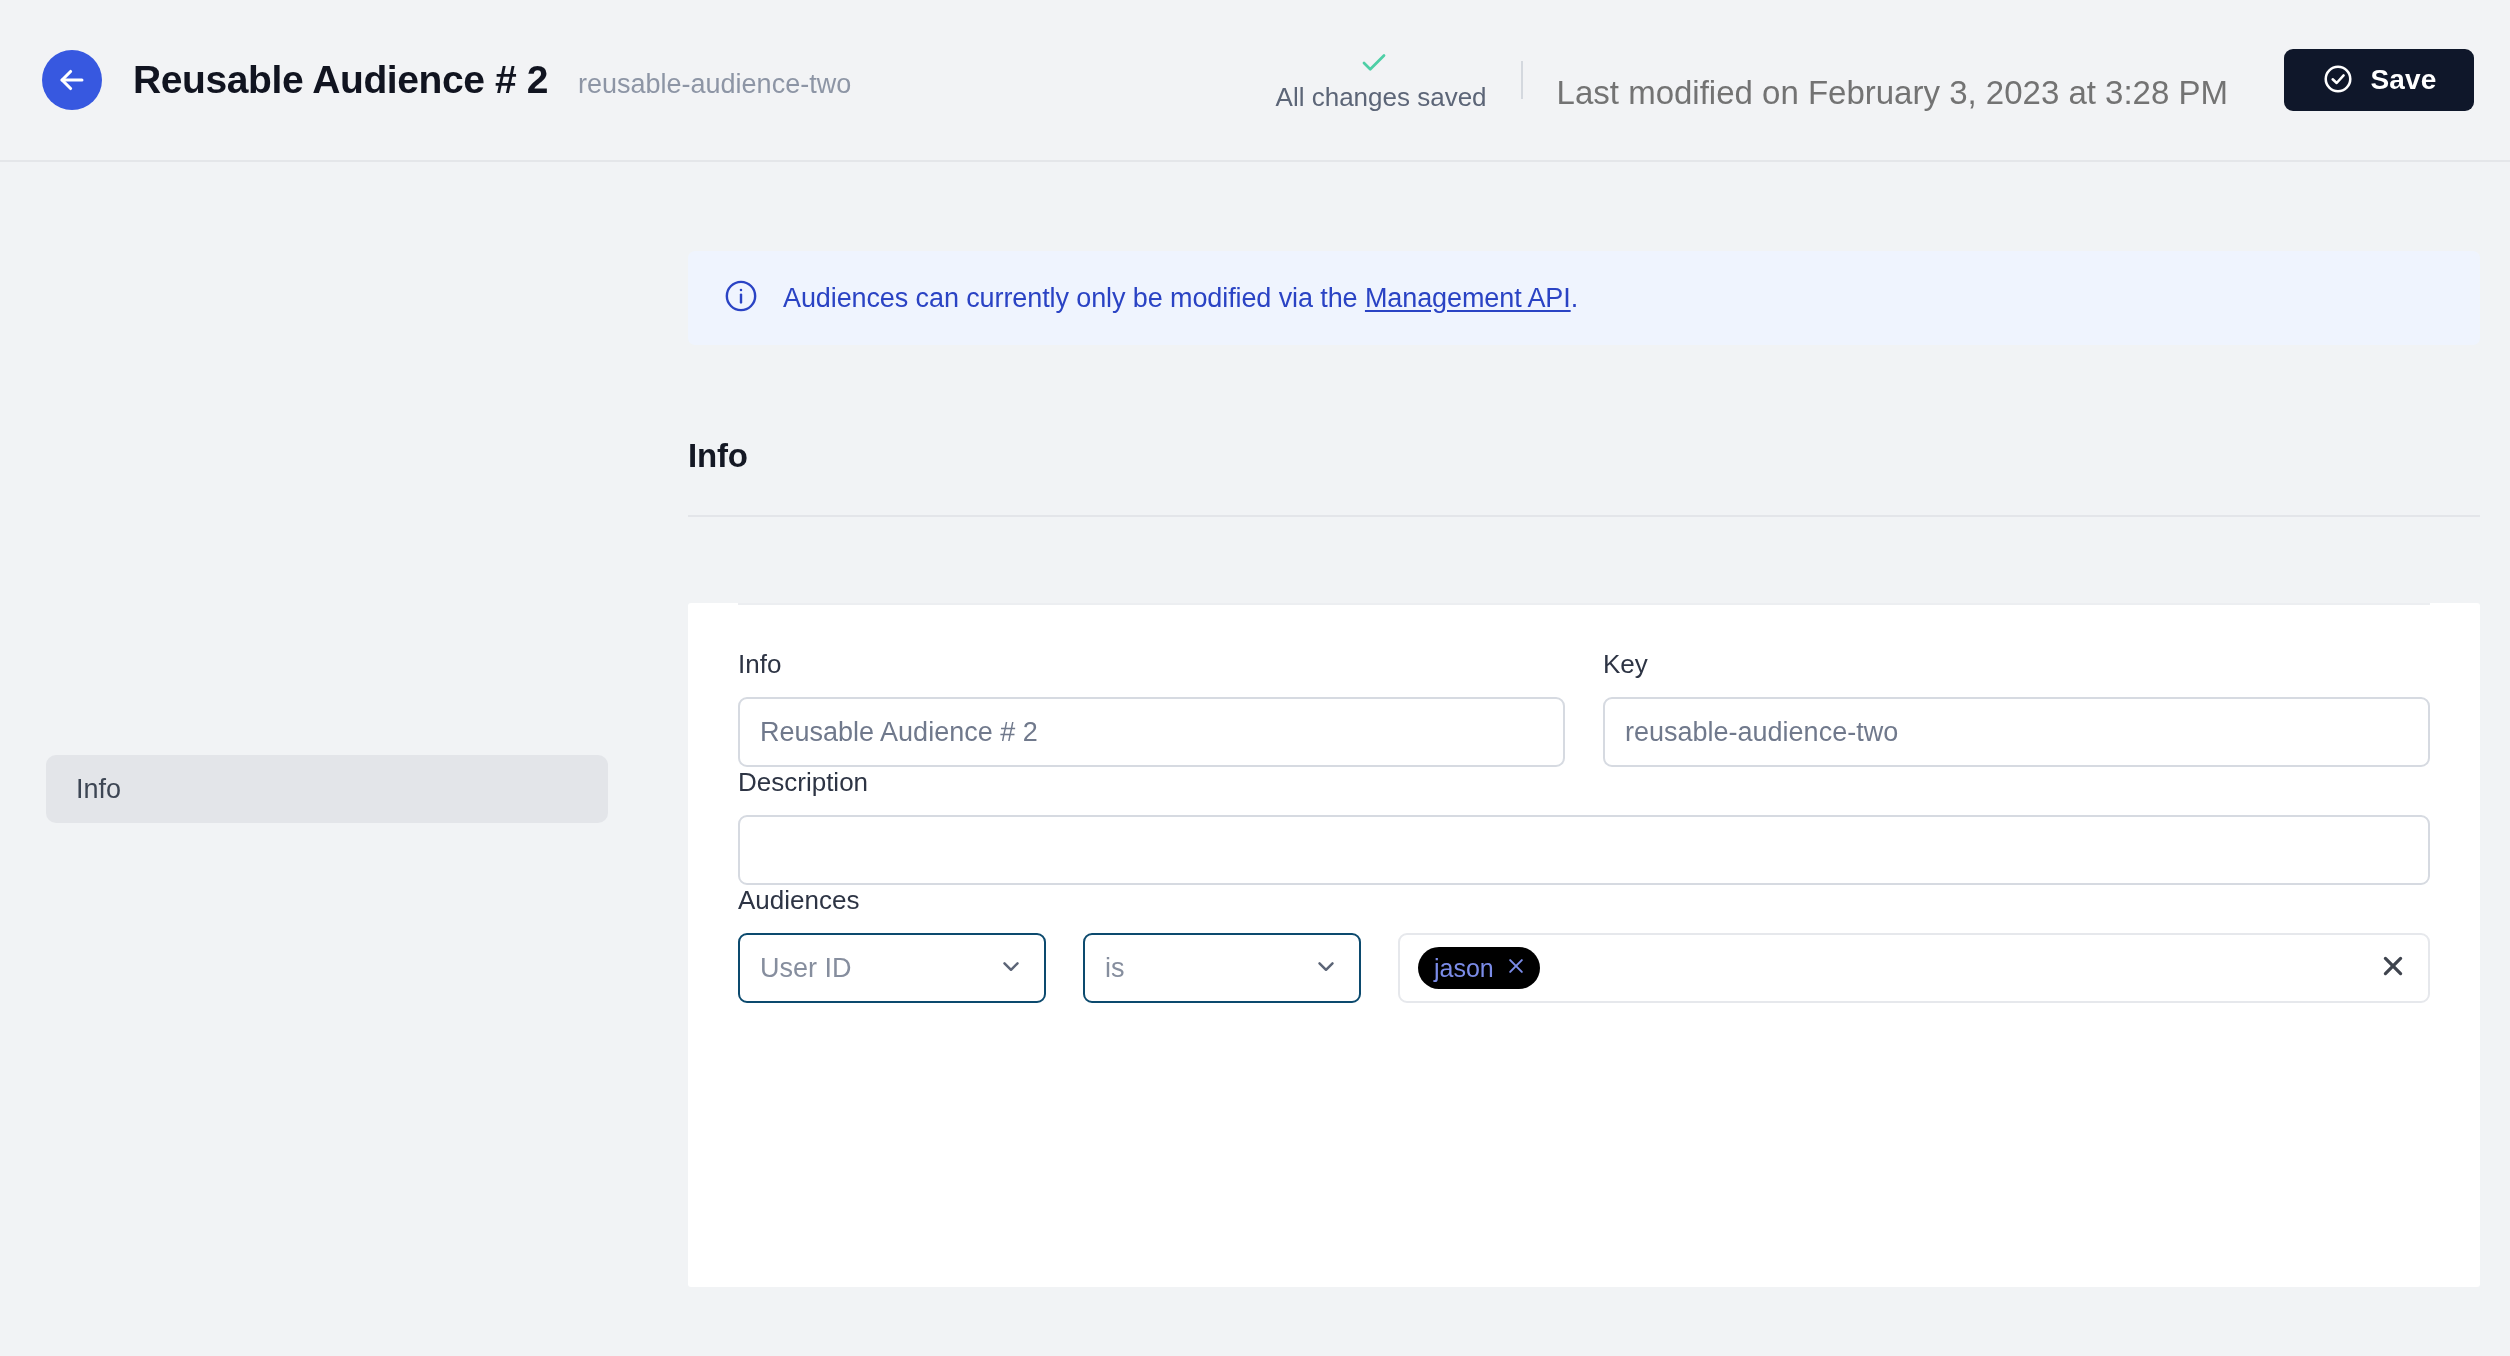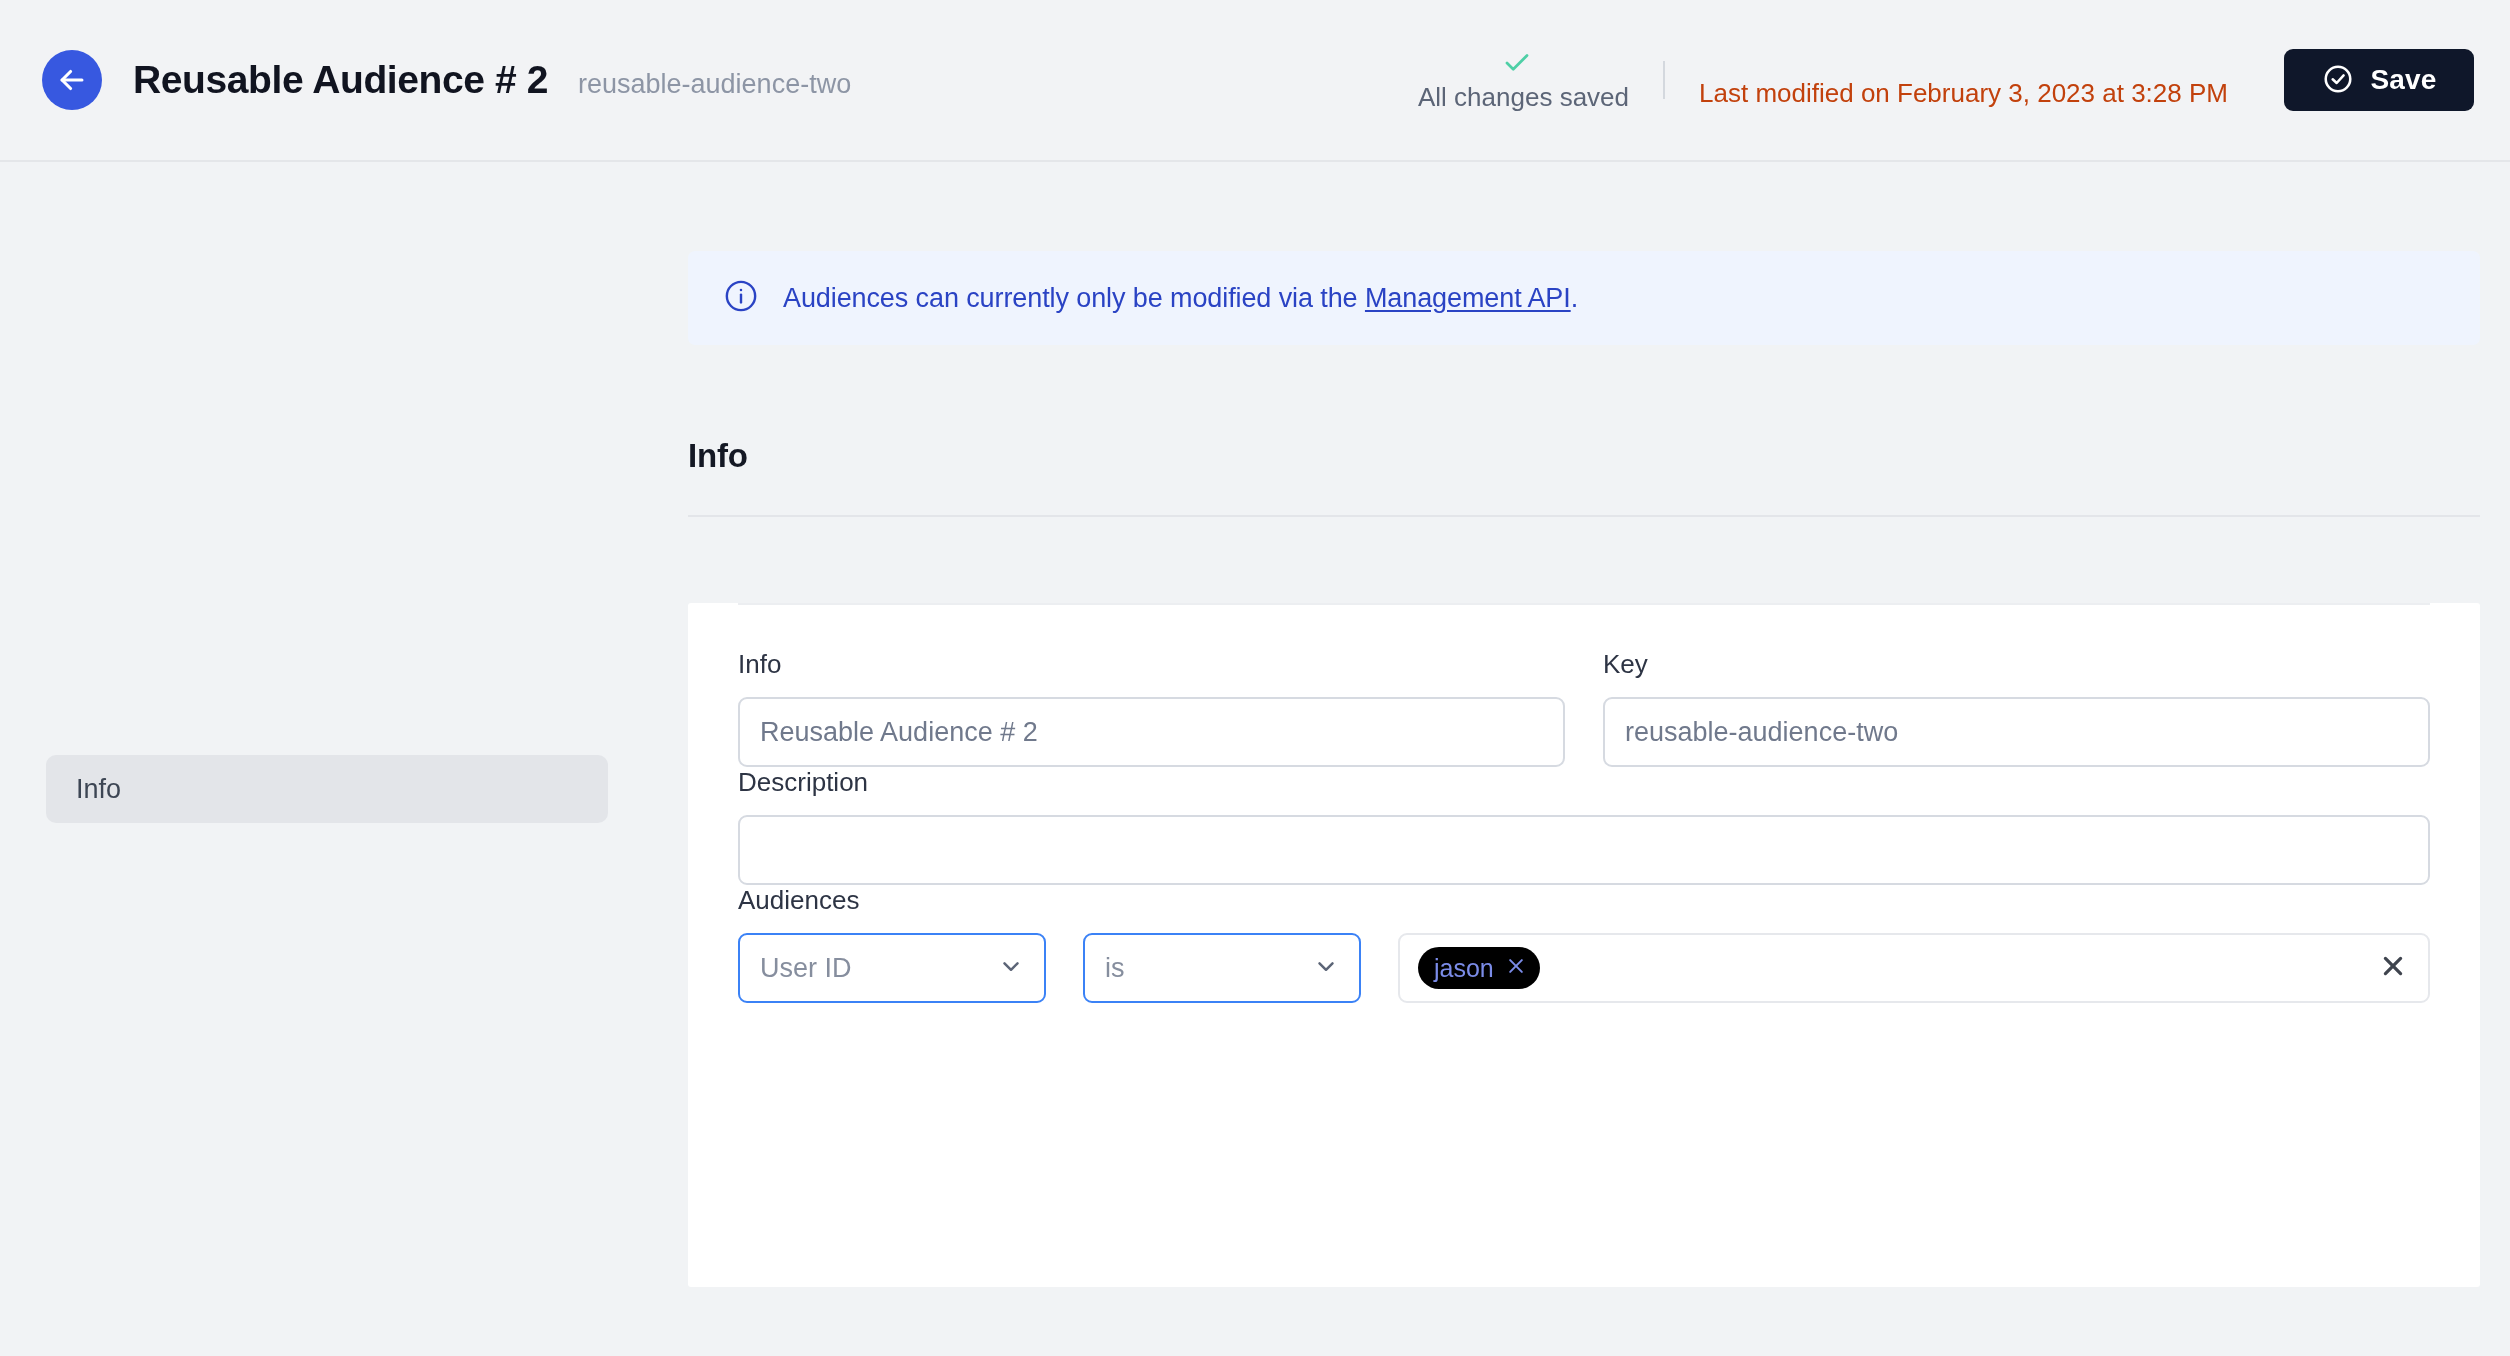--- a/index.html
+++ b/index.html
@@ -84,22 +84,22 @@
   }
 
   .header-divider {
     width: 2px;
     height: 38px;
     background: #d4d8de;
     margin: 0 34px;
   }
 
   .last-modified {
-    font-size: 26px;
-    color: #c2410c;
+    font-size: 33px;
+    color: #737373;
     white-space: nowrap;
     margin-top: 26px;
   }
 
   .save-button {
     margin-left: 56px;
     height: 62px;
     min-width: 190px;
     padding: 0 30px;
     border-radius: 9px;
@@ -245,21 +245,21 @@
   .select-wrap {
     position: relative;
     height: 70px;
   }
   .select-wrap.type { flex: 0 0 308px; }
   .select-wrap.op   { flex: 0 0 278px; }
 
   .select-box {
     width: 100%;
     height: 70px;
-    border: 2px solid #3b82f6;
+    border: 2px solid #0c4a6e;
     border-radius: 9px;
     background: #fff;
     display: flex;
     align-items: center;
     padding: 0 20px;
     cursor: pointer;
   }
   .select-value {
     font-size: 27px;
     color: #868e9e;

